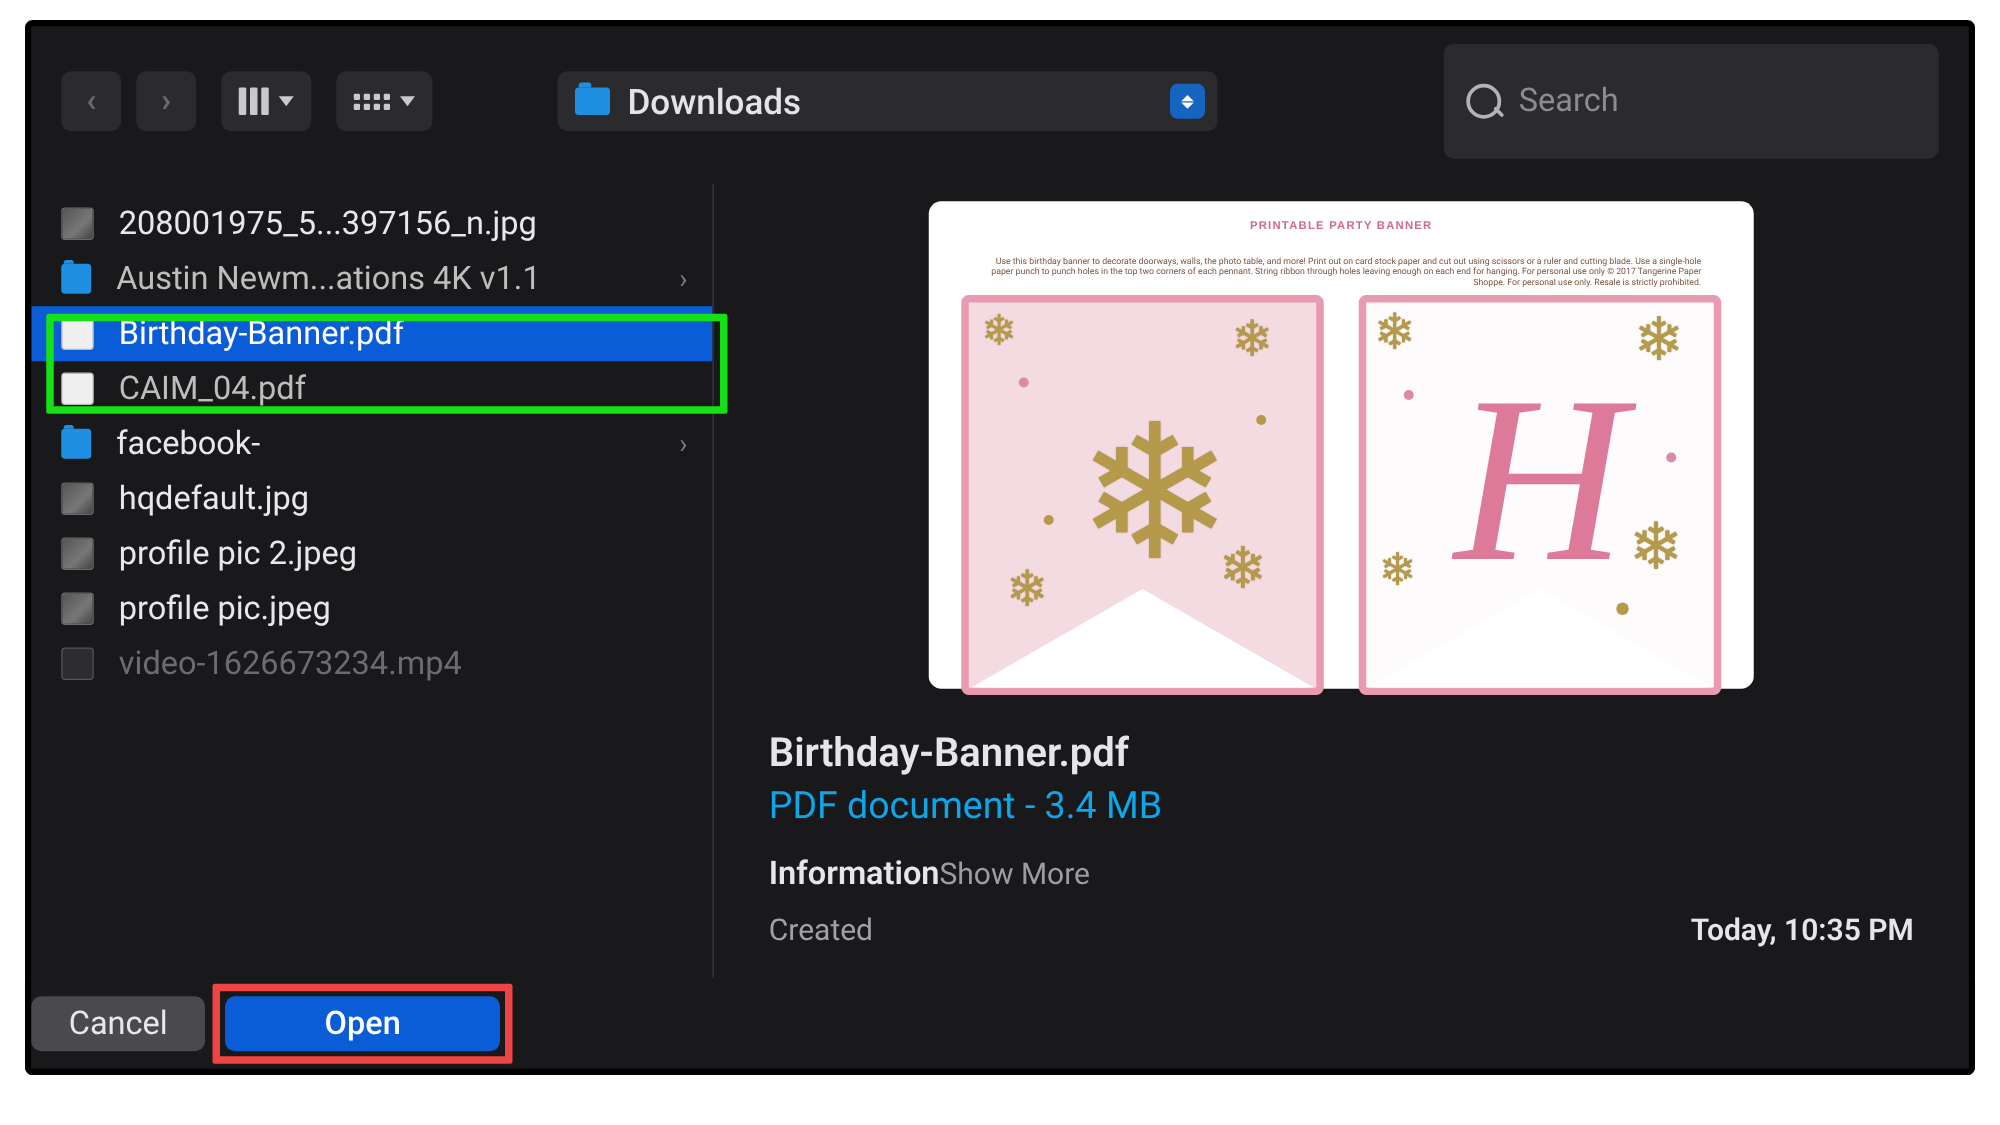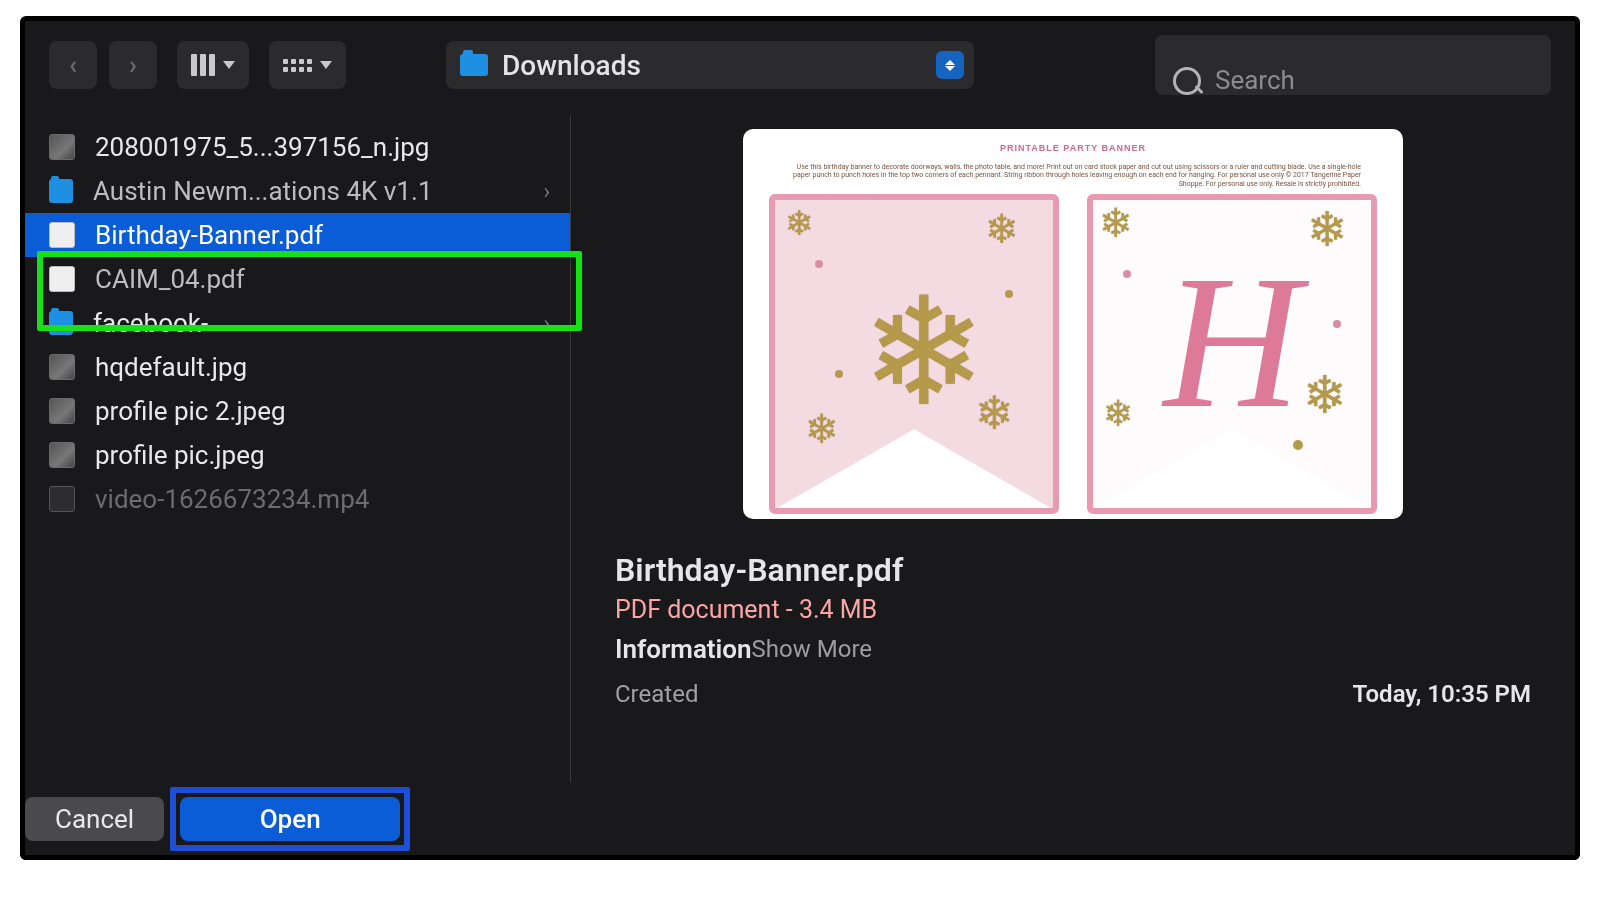--- a/index.html
+++ b/index.html
@@ -9,21 +9,21 @@
   .toolbar{display:flex;align-items:center;gap:20px;padding:14px 24px 20px;}
   .nav-group{display:flex;gap:12px;align-items:center}
   .nav-btn{width:48px;height:48px;border-radius:8px;background:#2b2b2e;display:flex;align-items:center;justify-content:center;color:#6a6a6e}
   .tool-btn{height:48px;border-radius:8px;background:#2b2b2e;display:flex;align-items:center;justify-content:center;color:#c9c9cc;padding:0 14px;gap:8px}
   .location-bar{flex:0 0 auto;margin-left:80px;display:flex;align-items:center;background:#2b2b2e;border-radius:8px;height:48px;padding:0 14px;color:#e4e4e6;width:500px;position:relative}
   .location-bar .folder-icon{width:28px;height:22px;border-radius:3px;background:#1e8fe1;margin-right:14px;position:relative}
   .location-bar .folder-icon::before{content:"";position:absolute;left:3px;top:-4px;width:10px;height:4px;background:#1e8fe1;border-radius:2px 2px 0 0}
   .location-bar .label{font-size:28px;font-weight:500}
   .location-bar .updown{position:absolute;right:10px;width:28px;height:28px;background:#1565c0;border-radius:6px;display:flex;flex-direction:column;align-items:center;justify-content:center;gap:1px}
   .location-bar .updown span{display:block;width:0;height:0;border-left:5px solid transparent;border-right:5px solid transparent}
-  .search-box{margin-left:auto;display:flex;align-items:flex-end;background:#2b2b2e;border-radius:8px;height:60px;padding:0 18px;color:#8b8b90;width:360px}
+  .search-box{margin-left:auto;display:flex;align-items:center;background:#2b2b2e;border-radius:8px;height:60px;padding:16px 18px;color:#8b8b90;width:360px}
   .search-box .mag{width:22px;height:22px;border:3px solid #b3b3b7;border-radius:50%;position:relative;margin-right:14px}
   .search-box .mag::after{content:"";position:absolute;width:10px;height:3px;background:#b3b3b7;transform:rotate(45deg);left:18px;top:18px;border-radius:2px}
   .search-box .placeholder{font-size:26px}
   
   .body{flex:1;display:flex;min-height:0}
   .file-list{width:545px;border-right:1px solid #3a3a3d;overflow:hidden;display:flex;flex-direction:column;padding-top:10px;position:relative}
   .file-row{display:flex;align-items:center;height:44px;padding:0 20px 0 24px;color:#e8e8ea;font-size:26px;position:relative}
   .file-row.dim{color:#6c6c70}
   .file-row .ico{width:24px;height:24px;margin-right:20px;border-radius:3px;flex:0 0 24px;background:#3a3a3d}
   .file-row .ico.img{background:linear-gradient(135deg,#555 0,#777 60%,#444 100%);border:1px solid #6a6a6d}
@@ -35,50 +35,50 @@
   .file-row.selected{background:#0a5cd7;color:#fff}
   .file-row.cut{color:#bdbdbe}
   .file-row .label{white-space:nowrap;overflow:hidden;text-overflow:ellipsis}
 
   .highlight-green{position:absolute;left:12px;width:545px;border:6px solid #16e016;pointer-events:none;box-sizing:border-box;border-radius:2px}
   .hl-file{top:230px;height:80px}
 
   .preview{flex:1;display:flex;flex-direction:column;min-height:0;padding:0 0 0 0}
   .thumb-wrap{display:flex;justify-content:center;padding:14px 40px 10px}
   .thumb{width:660px;height:390px;background:#fff;border-radius:10px;box-shadow:0 0 0 1px rgba(0,0,0,.1);padding:14px 18px 14px;box-sizing:border-box;display:flex;flex-direction:column}
-  .thumb-header{text-align:center;color:#d06a8a;font-size:9px;font-weight:700;letter-spacing:1px;margin-bottom:10px;font-family:Arial}
+  .thumb-header{text-align:center;color:#d06a8a;font-size:9px;font-weight:700;letter-spacing:1px;margin-bottom:20px;font-family:Arial}
   .thumb-sub{font-size:7px;color:#7a543f;line-height:1.2;margin:0 24px 6px;text-align:right}
   .banners{flex:1;display:flex;gap:28px;justify-content:center}
   .pennant{width:290px;height:320px;border:6px solid;border-radius:6px;box-sizing:border-box;position:relative;overflow:hidden}
   .pennant.pink{border-color:#e89bb0;background:#f4dbe1}
   .pennant.white{border-color:#e89bb0;background:#fdfbfb}
   .pennant::after{content:"";position:absolute;bottom:-1px;left:0;right:0;height:80px;background:#fff;clip-path:polygon(0 100%,50% 0,100% 100%)}
   .pennant.pink::after{background:#fff}
   .pennant.white::after{background:#fff}
   .pennant .inner-notch{position:absolute;bottom:-1px;left:6px;right:6px;height:74px;clip-path:polygon(0 100%,50% 0,100% 100%)}
   .pennant.pink .inner-notch{background:#fff}
   .pennant.white .inner-notch{background:#fff}
   .snowflake{position:absolute;color:#b59a4b;font-size:44px;line-height:1;text-shadow:0 0 1px #8d7433}
   .dot{position:absolute;width:8px;height:8px;border-radius:50%}
   .script-h{position:absolute;left:50%;top:46%;transform:translate(-50%,-50%);font-family:"Brush Script MT","Segoe Script",cursive;font-size:190px;color:#dd7a99;font-style:italic;line-height:.6}
 
   .meta{padding:22px 44px 0 44px;color:#e6e6e8}
   .meta .fname{font-size:32px;font-weight:600;margin-bottom:6px}
-  .meta .ftype{font-size:25px;color:#fca5a5;margin-bottom:10px}
+  .meta .ftype{font-size:30px;color:#0ea5e9;margin-bottom:22px}
   .meta .info-row{display:flex;justify-content:flex-start;align-items:center;margin-bottom:16px}
   .meta .info-label{font-size:26px;font-weight:600}
   .meta .show-more{font-size:24px;color:#9c9ca1}
   .meta .kv{display:flex;justify-content:space-between;font-size:24px;color:#a0a0a5}
   .meta .kv .v{color:#e6e6e8;font-weight:600}
 
   
   .footer{position:absolute;left:20px;right:20px;bottom:40px;height:78px;background:#19191b;border:5px solid #000;border-top:none;border-radius:0 0 6px 6px;display:flex;justify-content:flex-start;align-items:center;padding-right:30px;gap:0;box-sizing:border-box}
   .btn{height:44px;border-radius:8px;font-size:26px;display:flex;align-items:center;justify-content:center;padding:0 30px;}
   .btn-cancel{background:#4a4a4d;color:#e8e8ea;margin-right:6px}
-  .btn-open-wrap{border:6px solid #1d4ed8;padding:4px;border-radius:2px}
+  .btn-open-wrap{border:6px solid #ef4444;padding:4px;border-radius:2px}
   .btn-open{background:#0a5cd7;color:#fff;width:160px;font-weight:500}
 
   
   .columns-icon{display:flex;gap:3px}
   .columns-icon span{width:6px;height:22px;background:#c9c9cc;border-radius:1px}
   .grid-icon{display:grid;grid-template-columns:repeat(4,5px);grid-template-rows:repeat(2,5px);gap:3px}
   .grid-icon span{background:#c9c9cc;border-radius:1px}
   .chev-down{width:0;height:0;border-left:6px solid transparent;border-right:6px solid transparent;border-top:8px solid #c9c9cc}
   .chev-left,.chev-right{font-size:26px;font-weight:700}
 </style>

